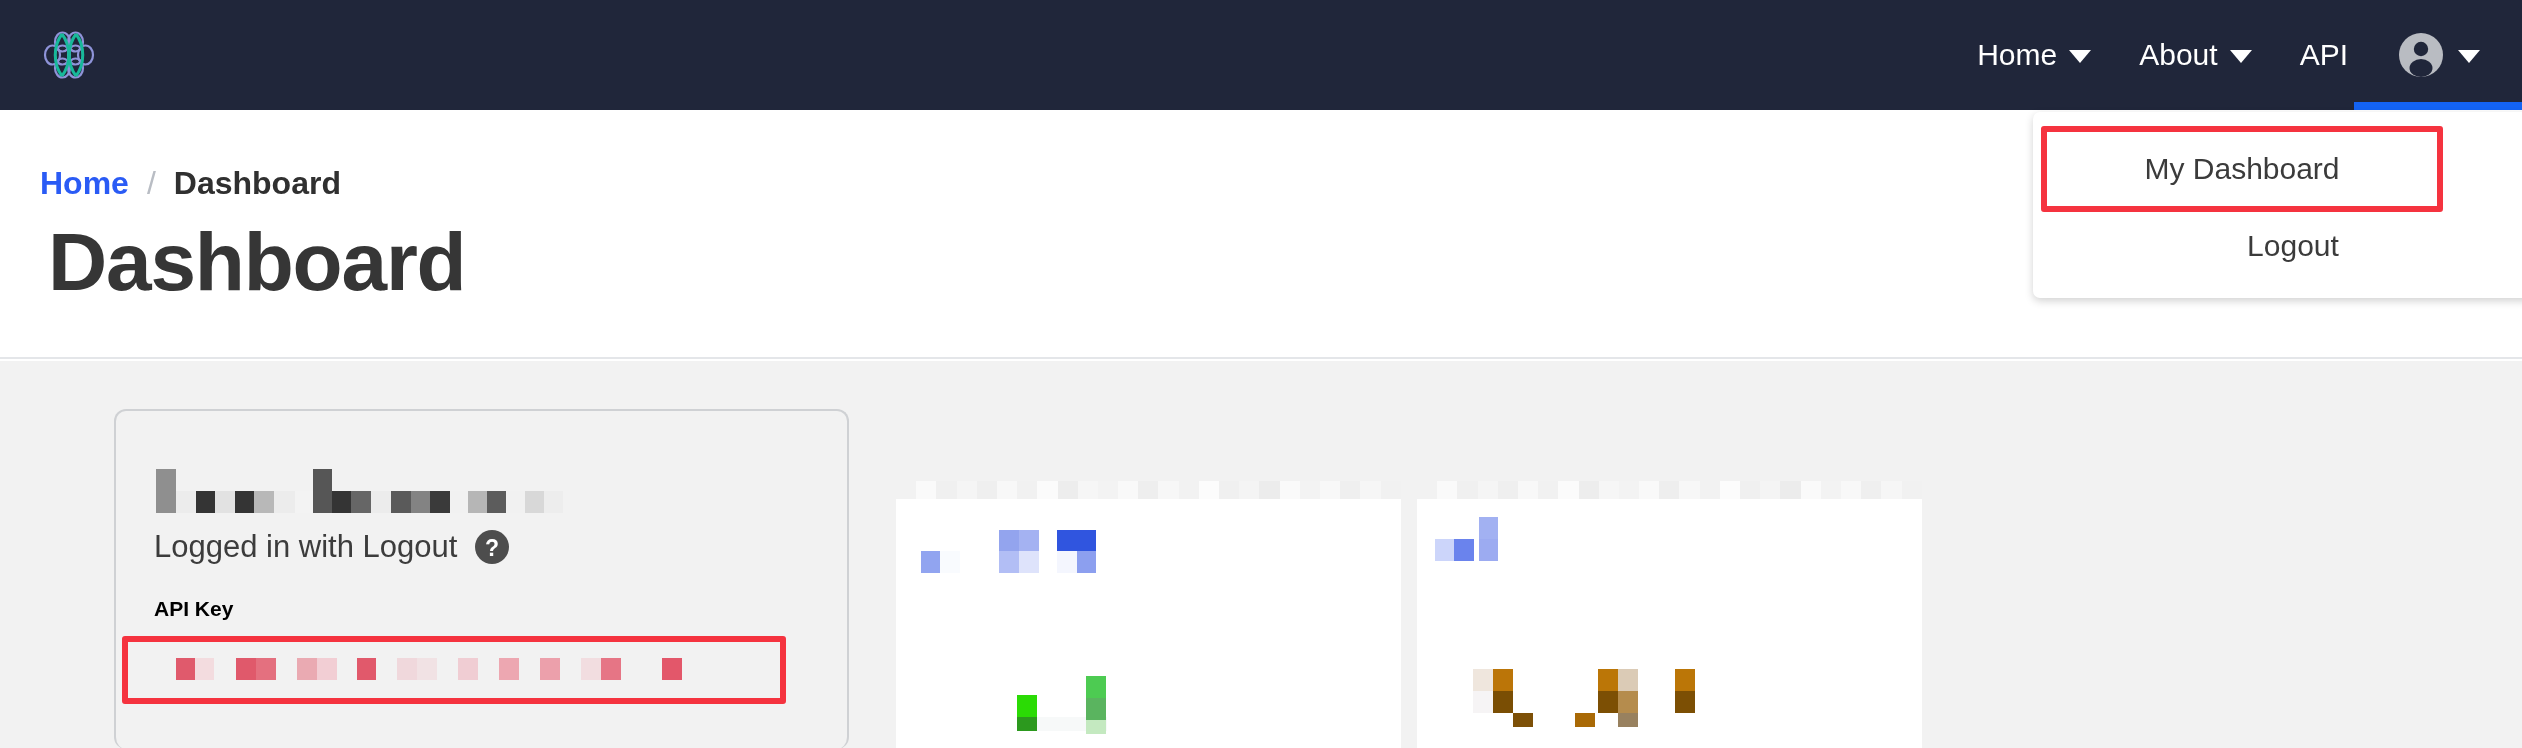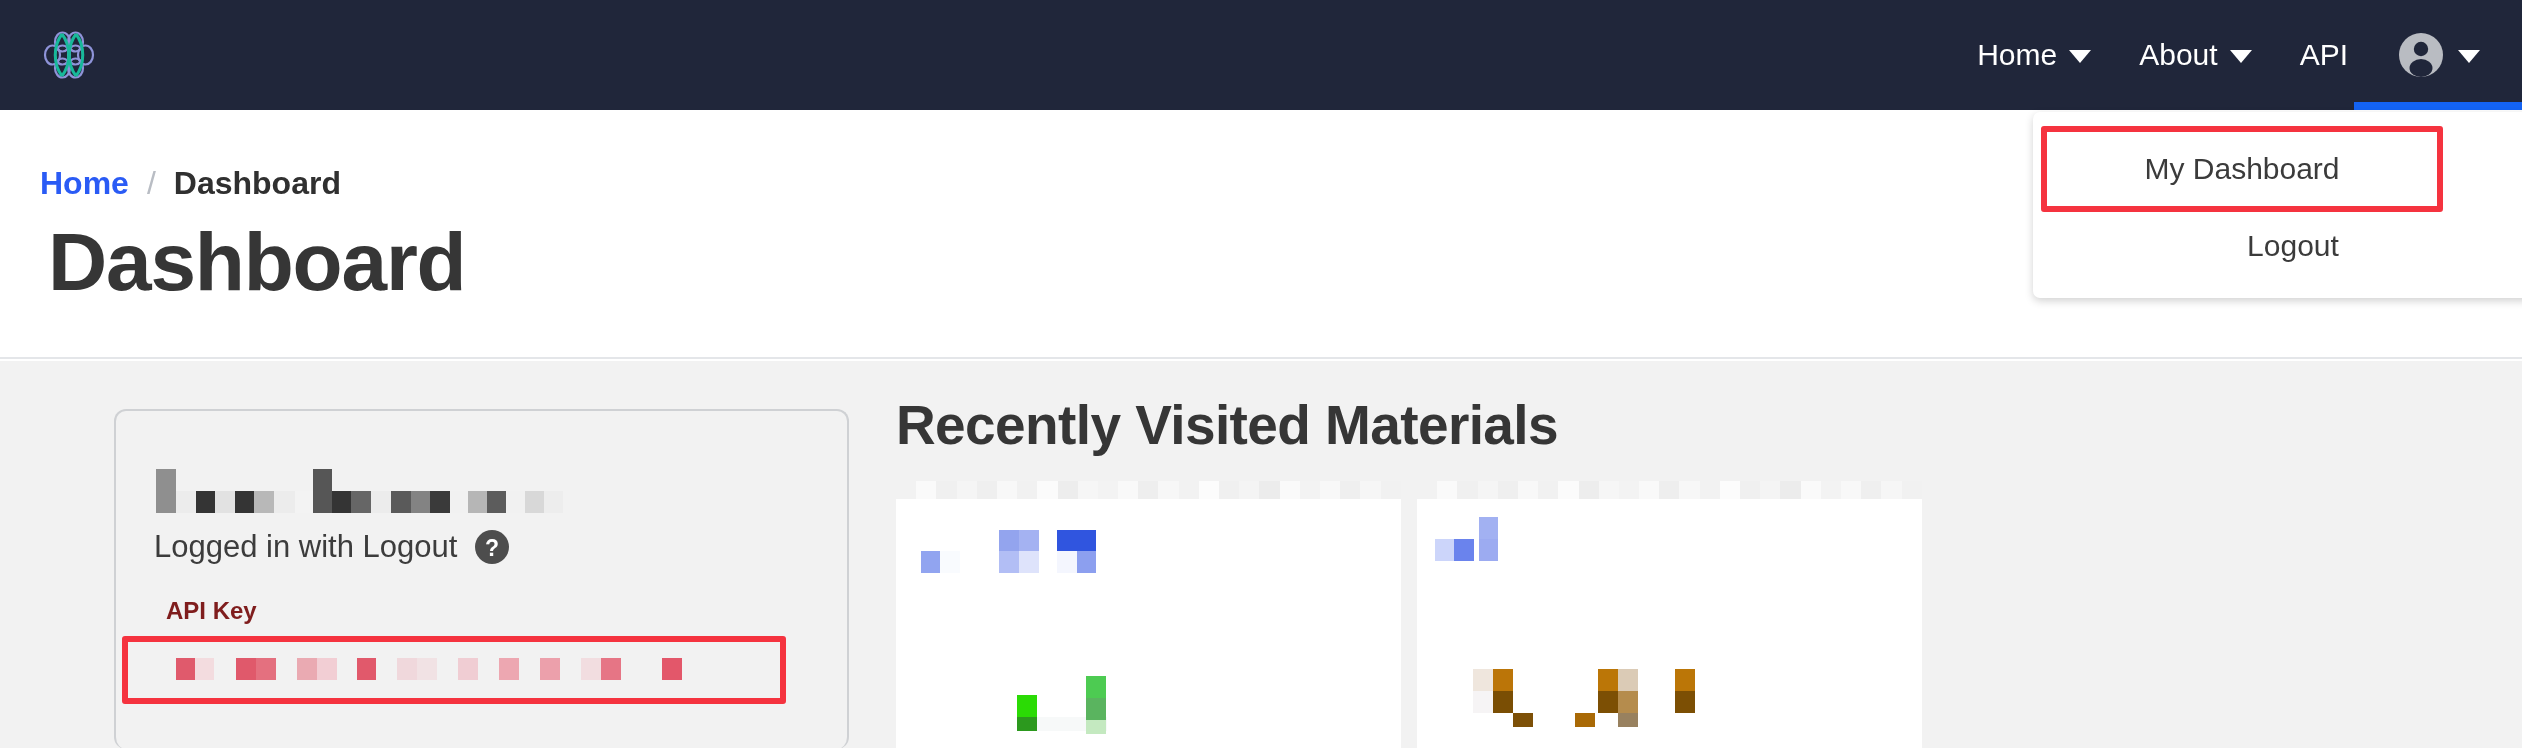--- a/index.html
+++ b/index.html
@@ -118,22 +118,22 @@
   .rb { display: block; }
 
   .name-redact { left: 40px; top: 58px; align-items: flex-end; }
   .login-line {
     position: absolute; left: 38px; top: 117px;
     display: flex; align-items: center; gap: 16px;
   }
   .login-text { font-size: 31px; color: #3c3c3c; }
   .help-icon { width: 38px; height: 38px; display: block; cursor: pointer; }
   .apikey-label {
-    position: absolute; left: 50px; top: 186px;
-    font-size: 24px; font-weight: 700; color: #7f1d1d;
+    position: absolute; left: 38px; top: 186px;
+    font-size: 21px; font-weight: 700; color: #000000;
   }
   .apikey-box {
     position: absolute; left: 6px; top: 225px;
     width: 664px; height: 68px;
     border: 6px solid #f5333f;
     border-radius: 3px;
   }
   .apikey-redact {
     position: absolute; left: 48px; top: 16px;
     display: flex; align-items: flex-start;
@@ -297,21 +297,20 @@
           <span class="rb" style="width: 21px; height: 22px; background: rgb(242, 242, 242);"></span>
           <span class="rb" style="width: 20px; height: 22px; background: rgb(242, 221, 224);"></span>
           <span class="rb" style="width: 20px; height: 22px; background: rgb(230, 117, 133);"></span>
           <span class="rb" style="width: 21px; height: 22px; background: rgb(242, 242, 242);"></span>
           <span class="rb" style="width: 20px; height: 22px; background: rgb(242, 242, 242);"></span>
           <span class="rb" style="width: 20px; height: 22px; background: rgb(227, 87, 106);"></span>
         </div>
     </div>
   </div>
 
-  <div class="rv-title">Recently Visited Materials</div>
 
   <div class="card-topnoise one">
       <span class="tn" style="width: 20.2px; background: rgb(242, 242, 242);"></span>
       <span class="tn" style="width: 20.2px; background: rgb(250, 250, 250);"></span>
       <span class="tn" style="width: 20.2px; background: rgb(240, 240, 240);"></span>
       <span class="tn" style="width: 20.2px; background: rgb(245, 245, 245);"></span>
       <span class="tn" style="width: 20.2px; background: rgb(239, 239, 239);"></span>
       <span class="tn" style="width: 20.2px; background: rgb(248, 248, 248);"></span>
       <span class="tn" style="width: 20.2px; background: rgb(241, 241, 241);"></span>
       <span class="tn" style="width: 20.2px; background: rgb(251, 251, 251);"></span>

